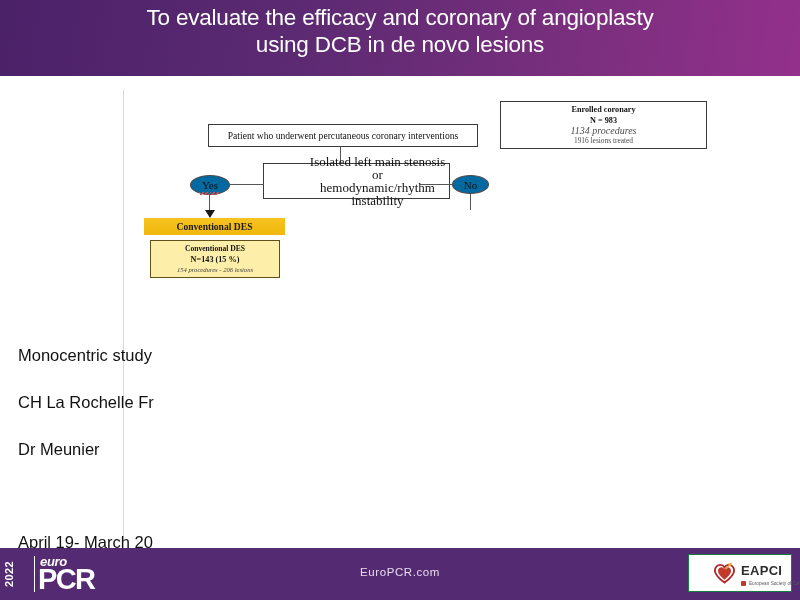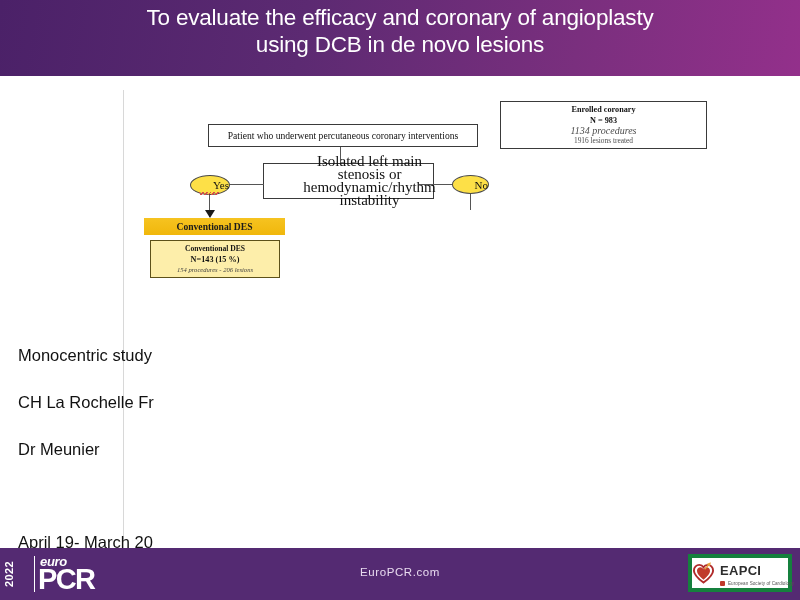--- a/index.html
+++ b/index.html
@@ -81,44 +81,44 @@
     height: 0;
     border-left: 5px solid transparent;
     border-right: 5px solid transparent;
     border-top: 8px solid #1a1a1a;
   }
   .ellipse {
     position: absolute;
     box-sizing: border-box;
     border: 1.3px solid #4a4a4a;
     border-radius: 50%;
-    background: #fde047;
+    background: #0369a1;
     display: flex;
     align-items: center;
-    justify-content: flex-end;
+    justify-content: center;
     font-family: "Liberation Serif", serif;
     color: #111111;
     font-size: 11px;
   }
   .spell-underline {
     position: absolute;
     height: 3px;
     background-image: repeating-linear-gradient(
         135deg, #d84a4a 0px, #d84a4a 1.2px, rgba(0,0,0,0) 1.2px, rgba(0,0,0,0) 2.6px);
   }
 
   
   #box-top {
     left: 208px; top: 124px; width: 270px; height: 23px;
     font-size: 9.6px;
   }
   
   #box-decision {
-    left: 263px; top: 163px; width: 171px; height: 36px;
-    font-size: 15px;
+    left: 263px; top: 163px; width: 187px; height: 36px;
+    font-size: 13px;
     line-height: 13px;
     border-width: 1.6px;
     padding-left: 42px;
   }
   
   #box-enrolled {
     left: 500px; top: 101px; width: 207px; height: 48px;
     border-width: 1.2px;
     padding: 2px 0;
   }
@@ -227,24 +227,24 @@
     line-height: 30px;
   }
 
   
   .eapci-logo {
     position: absolute;
     left: 688px; top: 554px;
     width: 104px; height: 38px;
     background: #ffffff;
     box-sizing: border-box;
-    border: 4px solid #15803d;
+    border: 1px solid #15803d;
     display: flex;
     align-items: center;
-    padding-left: 0;
+    padding-left: 24px;
   }
   .eapci-heart {
     position: relative;
     width: 23px; height: 23px;
     flex: 0 0 auto;
   }
   .eapci-text { margin-left: 5px; }
   .eapci-name {
     color: #2d2d2d;
     font-size: 13px;

